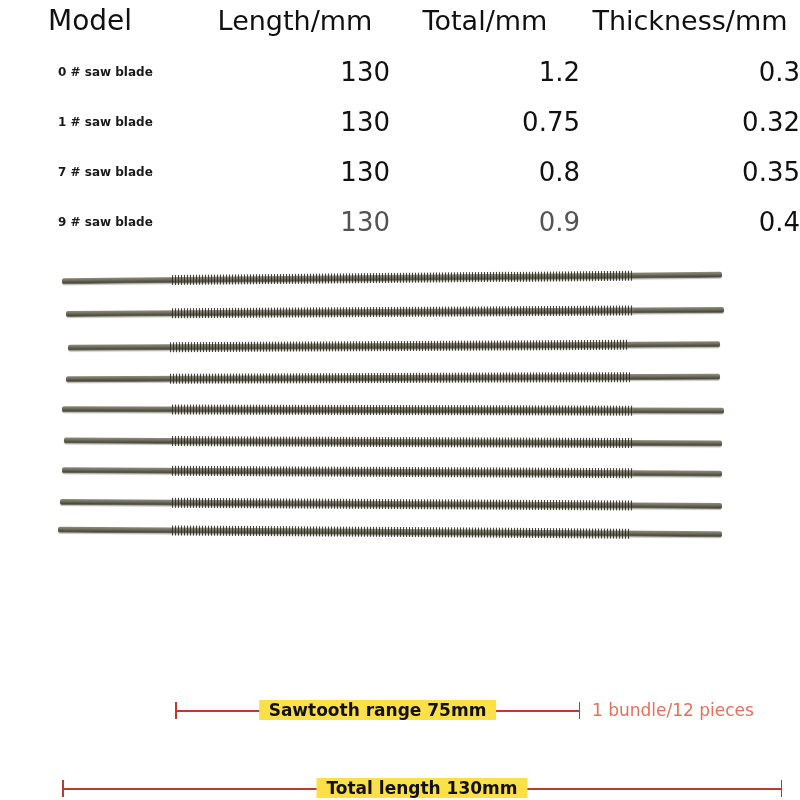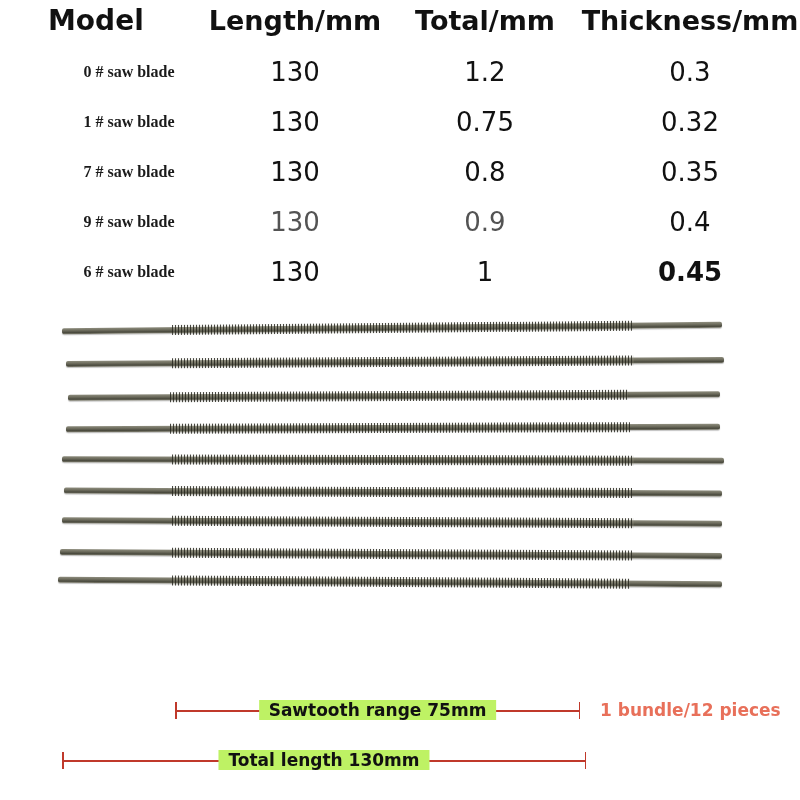--- a/index.html
+++ b/index.html
@@ -21,45 +21,44 @@
     position: relative;
   }
 
   
   .spec-table {
     width: 100%;
     border-collapse: collapse;
     table-layout: fixed;
   }
   .spec-table th {
-    font-weight: bold;
+    font-weight: normal;
     font-size: 27px;
     padding: 4px 0 10px 0;
     text-align: center;
     white-space: nowrap;
     margin-top: 44px;
   }
   .spec-table th.col-model {
     text-align: left;
     padding-left: 48px;
     font-size: 28px;
   }
   .spec-table td {
-    text-align: center;
+    text-align: right;
     font-size: 26px;
     padding: 10px 0;
     white-space: nowrap;
   }
   .spec-table td.col-model {
-    text-align: center;
+    text-align: left;
     padding-left: 58px;
-    font-size: 16px;
+    font-size: 12px;
     font-weight: bold;
     color: #1a1a1a;
-    font-family: Liberation Serif, serif;
   }
   .spec-table td.faded {
     color: #3c3c3c;
     opacity: 0.88;
   }
   .spec-table td.bold-val {
     font-weight: bold;
   }
   col.c-model { width: 200px; }
   col.c-len   { width: 190px; }
@@ -112,34 +111,33 @@
     background: #c0392b;
   }
   .m-cap.left { left: 0; }
   .m-cap.right { right: 0; }
 
   .m-label {
     position: absolute;
     font-size: 17px;
     font-weight: bold;
     color: #111;
-    background: #bef264;
+    background: #fde047;
     padding: 0 10px;
     white-space: nowrap;
     top: -2px;
     left: 50%;
     transform: translateX(-50%);
   }
   .bundle-note {
     position: absolute;
     font-size: 17px;
-    font-weight: bold;
+    font-weight: normal;
     color: #e8705a;
     white-space: nowrap;
-    margin-left: 8px;
   }
 </style>
 </head>
 <body>
 
 <div class="page">
 
   <table class="spec-table">
     <colgroup>
       <col class="c-model">
@@ -173,26 +171,20 @@
         <td>130</td>
         <td>0.8</td>
         <td>0.35</td>
       </tr>
       <tr>
         <td class="col-model">9 #  saw blade</td>
         <td class="faded">130</td>
         <td class="faded">0.9</td>
         <td>0.4</td>
       </tr>
-      <tr>
-        <td class="col-model">6 #  saw blade</td>
-        <td>130</td>
-        <td>1</td>
-        <td class="bold-val">0.45</td>
-      </tr>
     </tbody>
   </table>
 
   <div class="blades">
     <div class="blade" style="left:62px; top:14px; width:660px; transform:rotate(-0.55deg);">
       <div class="teeth" style="left:110px; width:460px;"></div>
     </div>
     <div class="blade" style="left:66px; top:48px; width:658px; transform:rotate(-0.35deg);">
       <div class="teeth" style="left:106px; width:462px;"></div>
     </div>
@@ -221,20 +213,20 @@
 
   <div class="measure" style="left:175px; top:702px; width:405px;">
     <div class="m-line"></div>
     <div class="m-cap left"></div>
     <div class="m-cap right"></div>
     <div class="m-label">Sawtooth range 75mm</div>
   </div>
 
   <div class="bundle-note" style="left:592px; top:700px;">1 bundle/12 pieces</div>
 
-  <div class="measure" style="left:62px; top:752px; width:524px;">
+  <div class="measure" style="left:62px; top:780px; width:720px;">
     <div class="m-line"></div>
     <div class="m-cap left"></div>
     <div class="m-cap right"></div>
     <div class="m-label">Total length 130mm</div>
   </div>
 
 </div>
 
 </body></html>

